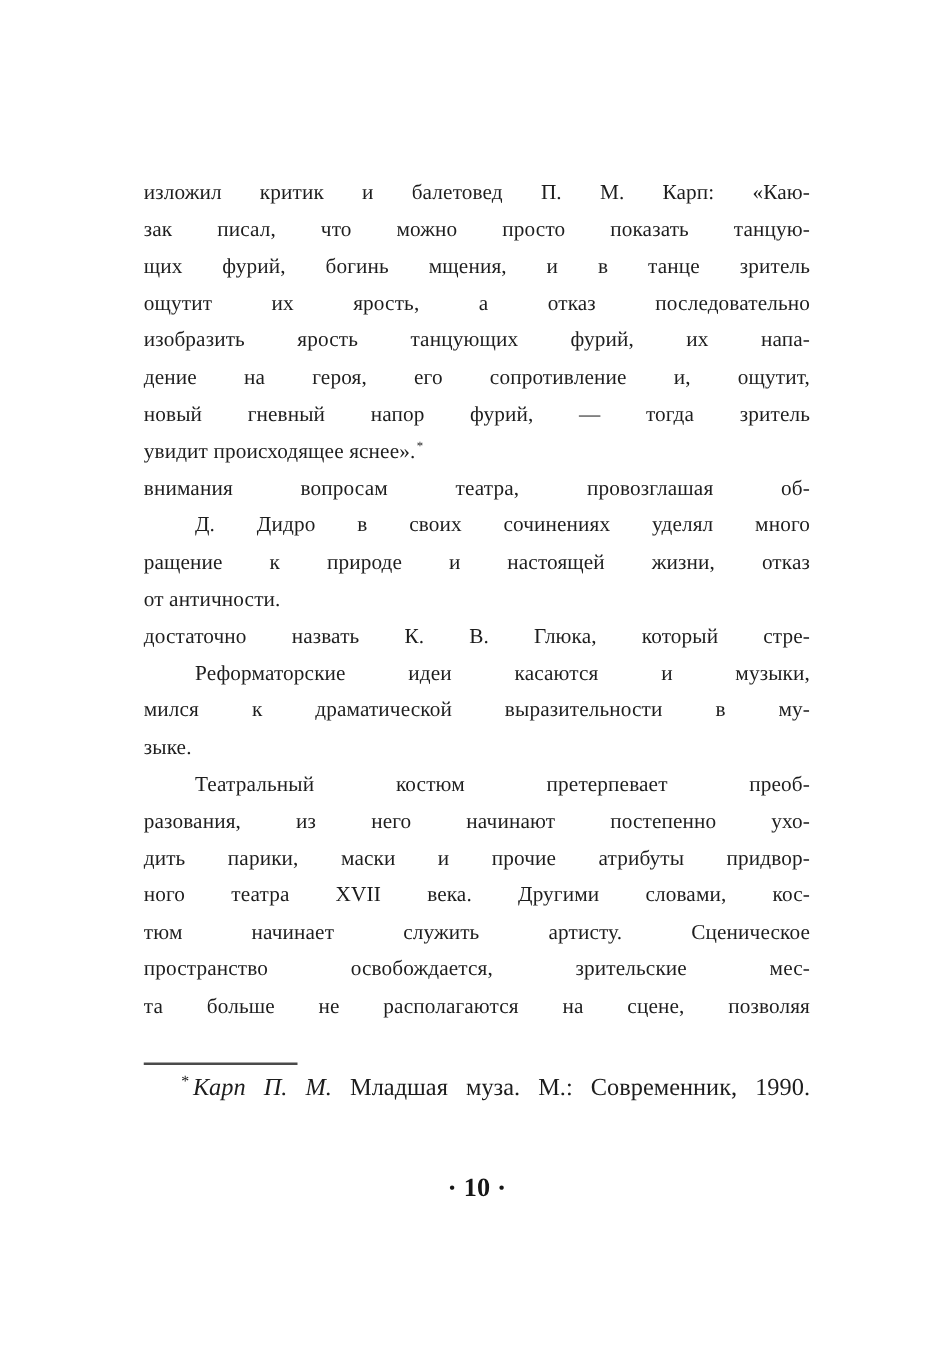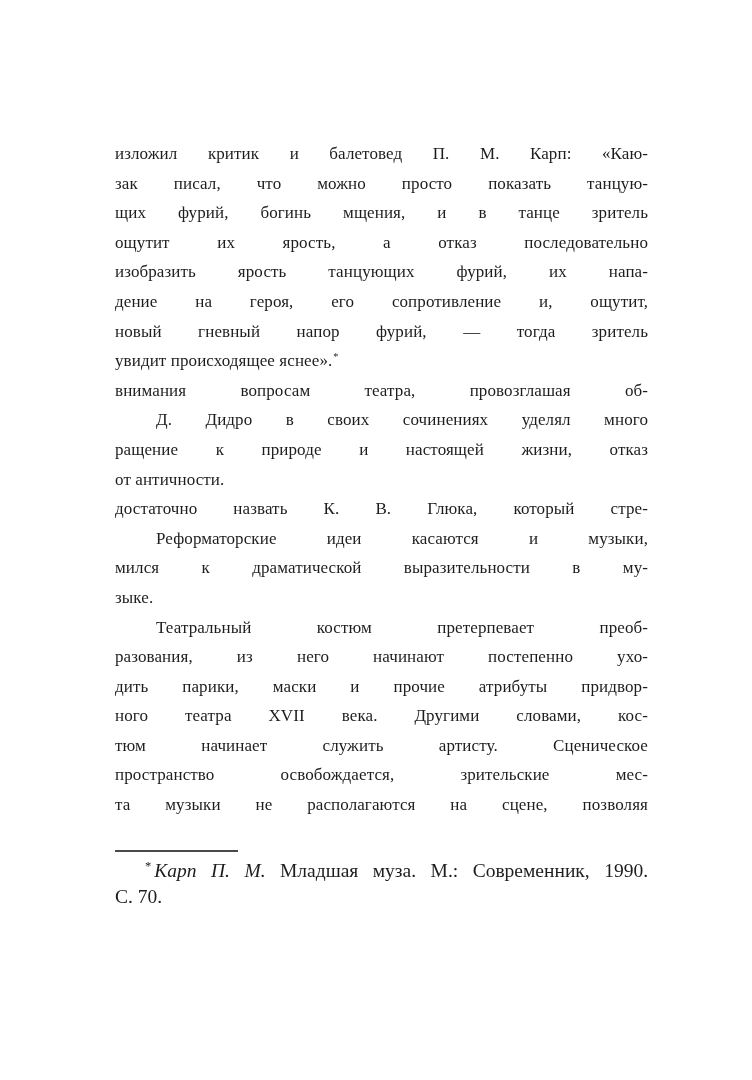--- a/index.html
+++ b/index.html
@@ -133,28 +133,28 @@
       <div class="line short">зыке.</div>
     </div>
 
     <div class="para">
       <div class="line indent">Театральный костюм претерпевает преоб-</div>
       <div class="line">разования, из него начинают постепенно ухо-</div>
       <div class="line">дить парики, маски и прочие атрибуты придвор-</div>
       <div class="line">ного театра XVII века. Другими словами, кос-</div>
       <div class="line">тюм начинает служить артисту. Сценическое</div>
       <div class="line">пространство освобождается, зрительские мес-</div>
-      <div class="line">та музыки не располагаются на сцене, позволяя</div>
+      <div class="line">та больше не располагаются на сцене, позволяя</div>
     </div>
 
   </div>
 
   <div class="footnote-rule"></div>
 
   <div class="footnote">
     <div class="fn-line1"><sup class="fn-marker">*</sup><span class="fn-author">Карп П. М.</span>
       <span>Младшая муза. М.: Современник, 1990.</span>
     </div>
-    <div class="fn-line2">С. 70.</div>
   </div>
 
+  <div class="page-number"><span class="pn-decor">•</span><span>10</span><span class="pn-decor">•</span></div>
 
 </div>
 
 </body></html>

